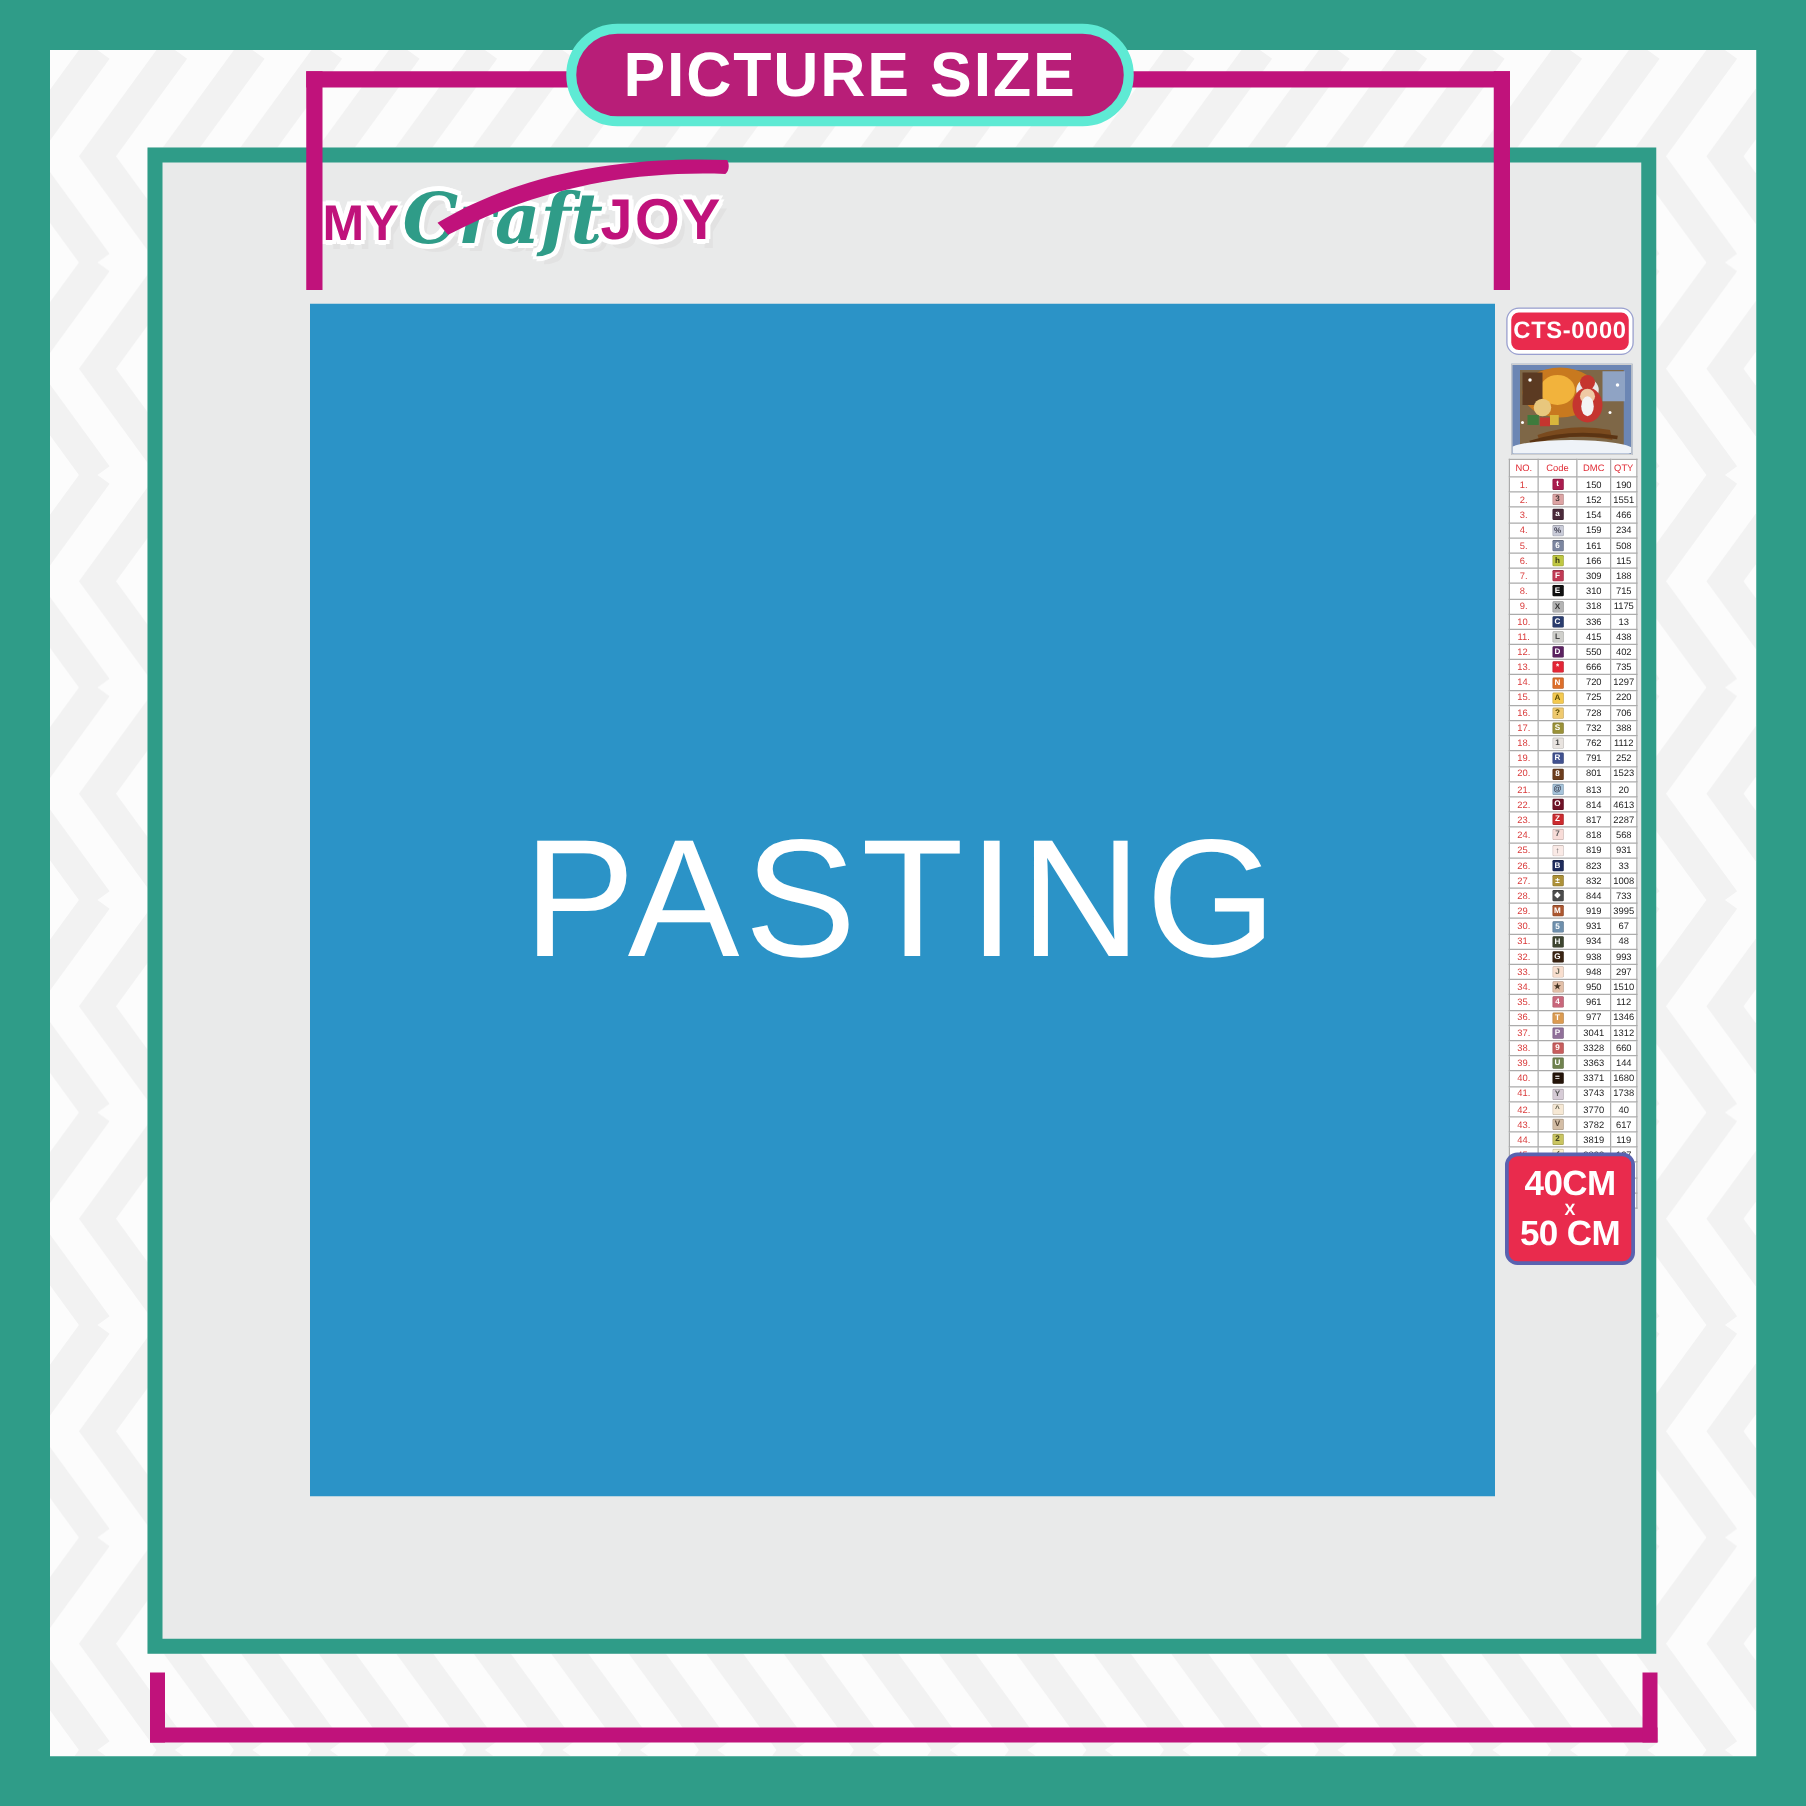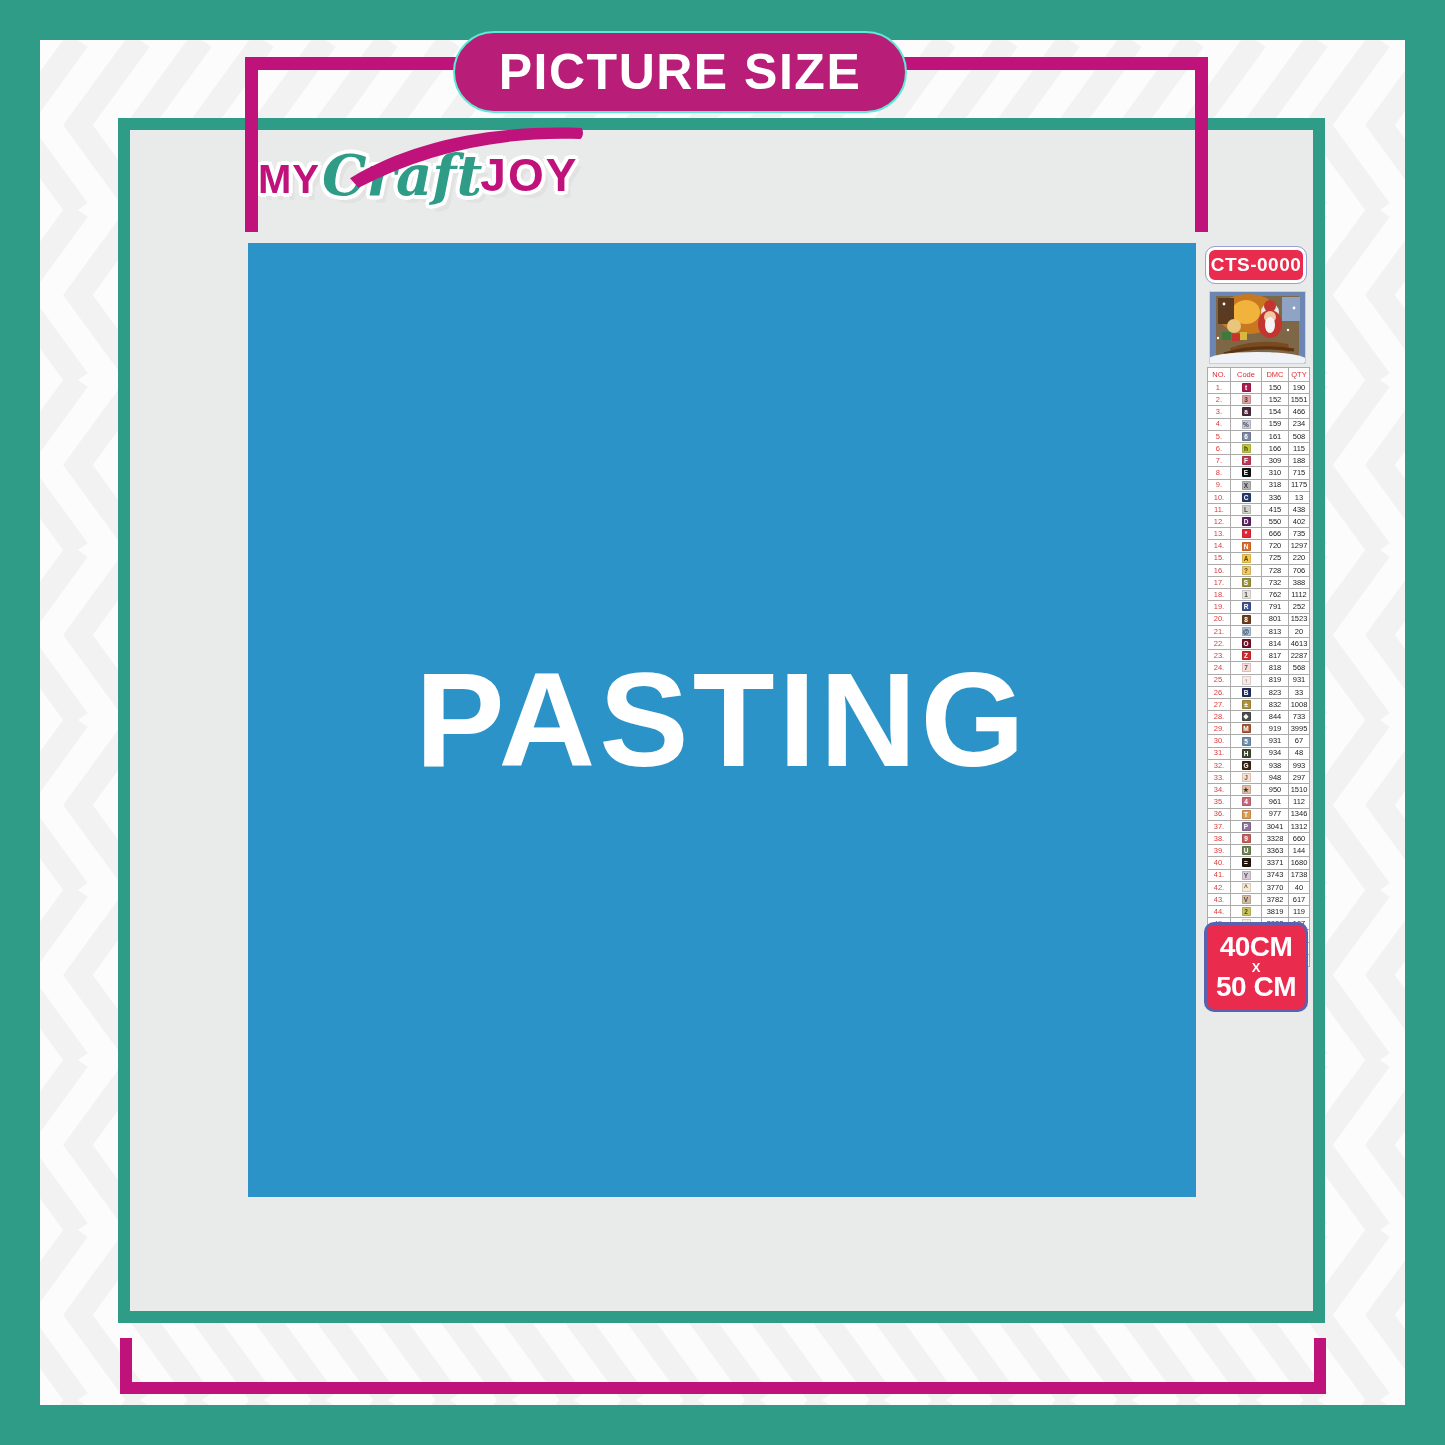--- a/index.html
+++ b/index.html
@@ -19,38 +19,38 @@
     background:var(--canvas,#E9EAEA);
   }
   
   .br{position:absolute;background:var(--magenta,#C0127B);z-index:5;}
   
   .pill{
     position:absolute;z-index:6;background:var(--pillmag,#B81E78);
     border-radius:60px;display:flex;align-items:center;justify-content:center;
     color:#fff;font-weight:bold;letter-spacing:1.5px;
   }
-  .pill-top{left:453px;top:31px;width:454px;height:82px;border:2px solid #5eead4;box-sizing:border-box;font-size:50px;}
+  .pill-top{left:453px;top:19px;width:454px;height:82px;border:8px solid #5eead4;box-sizing:border-box;font-size:50px;}
   .pill-bottom{left:440px;top:1340px;width:436px;height:84px;font-size:49px;}
   
   .logo{position:absolute;left:258px;top:142px;z-index:4;display:flex;align-items:flex-end;white-space:nowrap;}
   .logo .halo{
     text-shadow:-3px -3px 0 #fff,3px -3px 0 #fff,-3px 3px 0 #fff,3px 3px 0 #fff,
       -4px 0 0 #fff,4px 0 0 #fff,0 -4px 0 #fff,0 4px 0 #fff,6px 7px 0 #E2E2E2;
   }
   .logo-my{font-size:40px;font-weight:bold;color:var(--magenta,#C0127B);letter-spacing:1px;padding-bottom:6px;}
   .logo-craft{font-family:"DejaVu Serif",serif;font-style:italic;font-weight:bold;font-size:56px;color:var(--teal,#2F9C88);margin:0 -2px 0 2px;}
   .logo-joy{font-size:46px;font-weight:bold;color:var(--magenta,#C0127B);letter-spacing:2px;padding-bottom:6px;}
   .logo svg{position:absolute;left:86px;top:-14px;overflow:visible;z-index:7;}
   
   .pasting{
     position:absolute;left:248px;top:243px;width:948px;height:954px;z-index:3;
     background:var(--blue,#2B93C7);display:flex;align-items:center;justify-content:center;
   }
-  .pasting .txt{color:#fff;font-weight:bold;font-size:134px;line-height:.94;letter-spacing:4px;text-align:right;}
+  .pasting .txt{color:#fff;font-weight:normal;font-size:134px;line-height:.94;letter-spacing:4px;text-align:right;}
   
   .side{position:absolute;left:1204px;top:247px;width:106px;z-index:4;}
   .code-badge{
     position:absolute;left:2px;top:0;width:100px;height:36px;box-sizing:border-box;
     background:var(--red,#E92B4D);border:3px solid #fff;border-radius:9px;
     outline:1px solid #9AA0D0;display:flex;align-items:center;justify-content:center;
     color:#fff;font-weight:bold;font-size:19px;letter-spacing:.5px;
   }
   .preview{position:absolute;left:5px;top:44px;width:95px;height:71px;border:1px solid #cfcfcf;background:#6C86B4;overflow:hidden;}
   .chart{position:absolute;left:3px;top:120px;width:99px;border-collapse:collapse;table-layout:fixed;background:#fff;}

